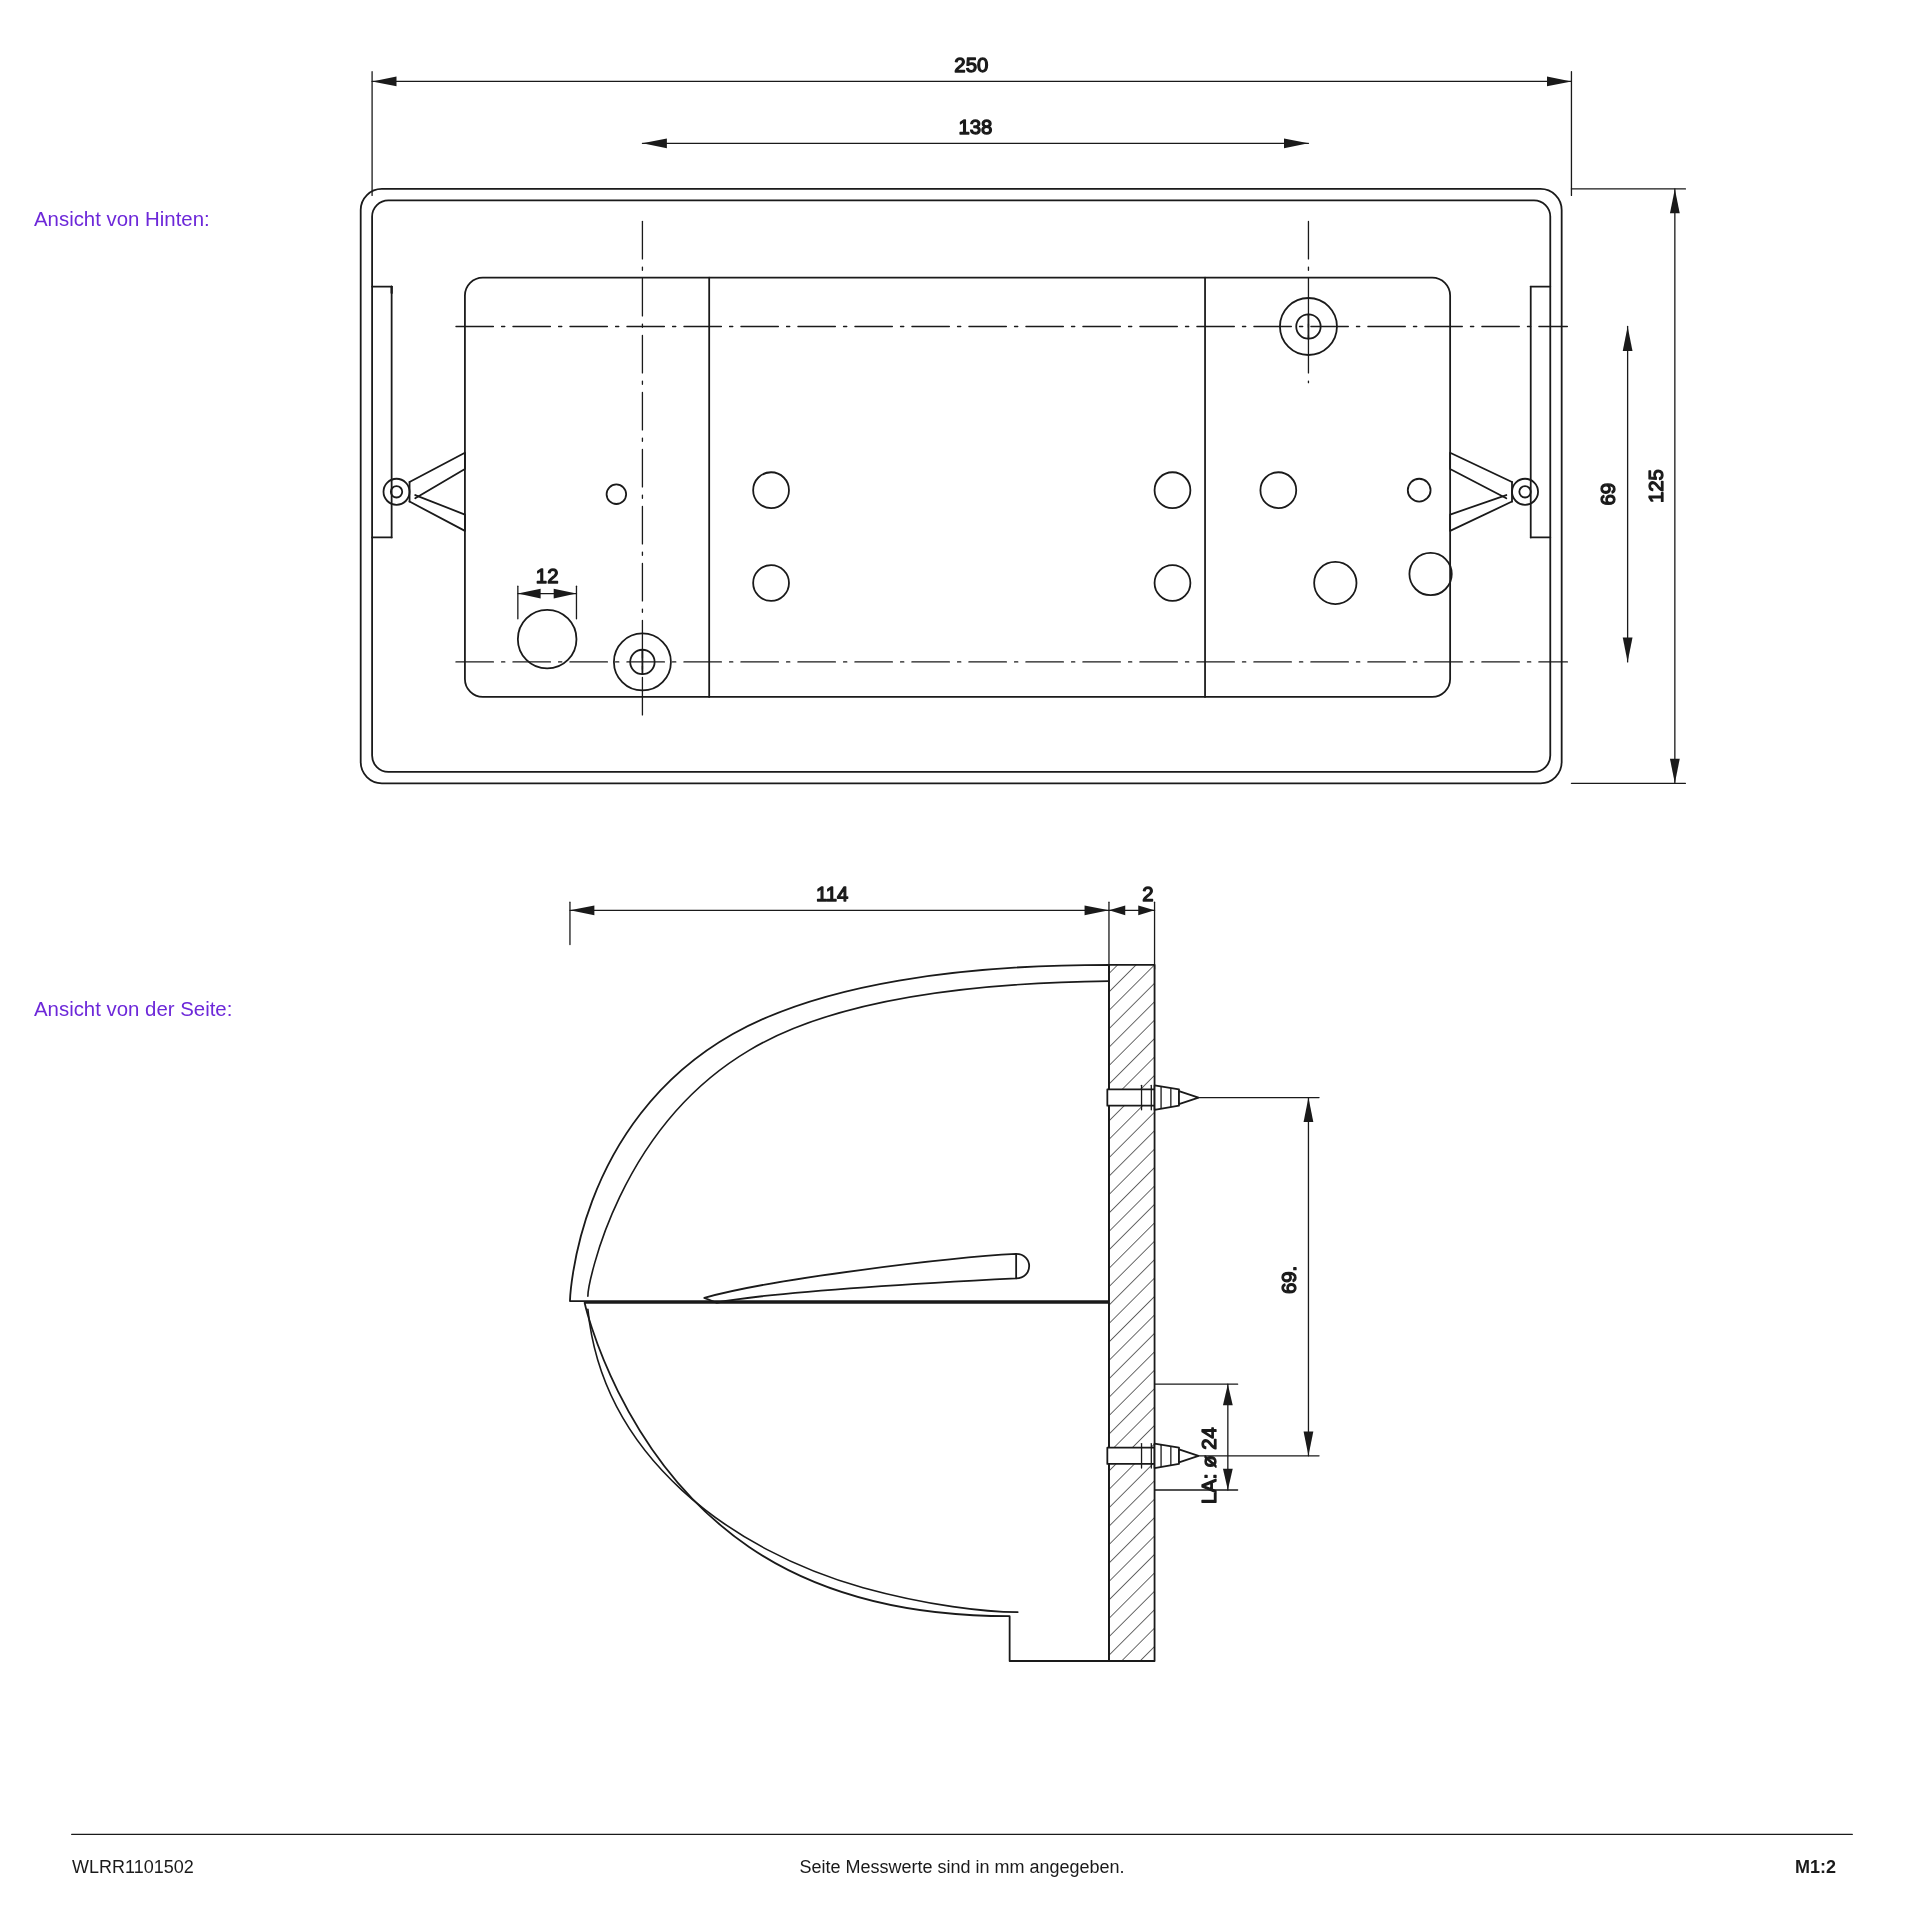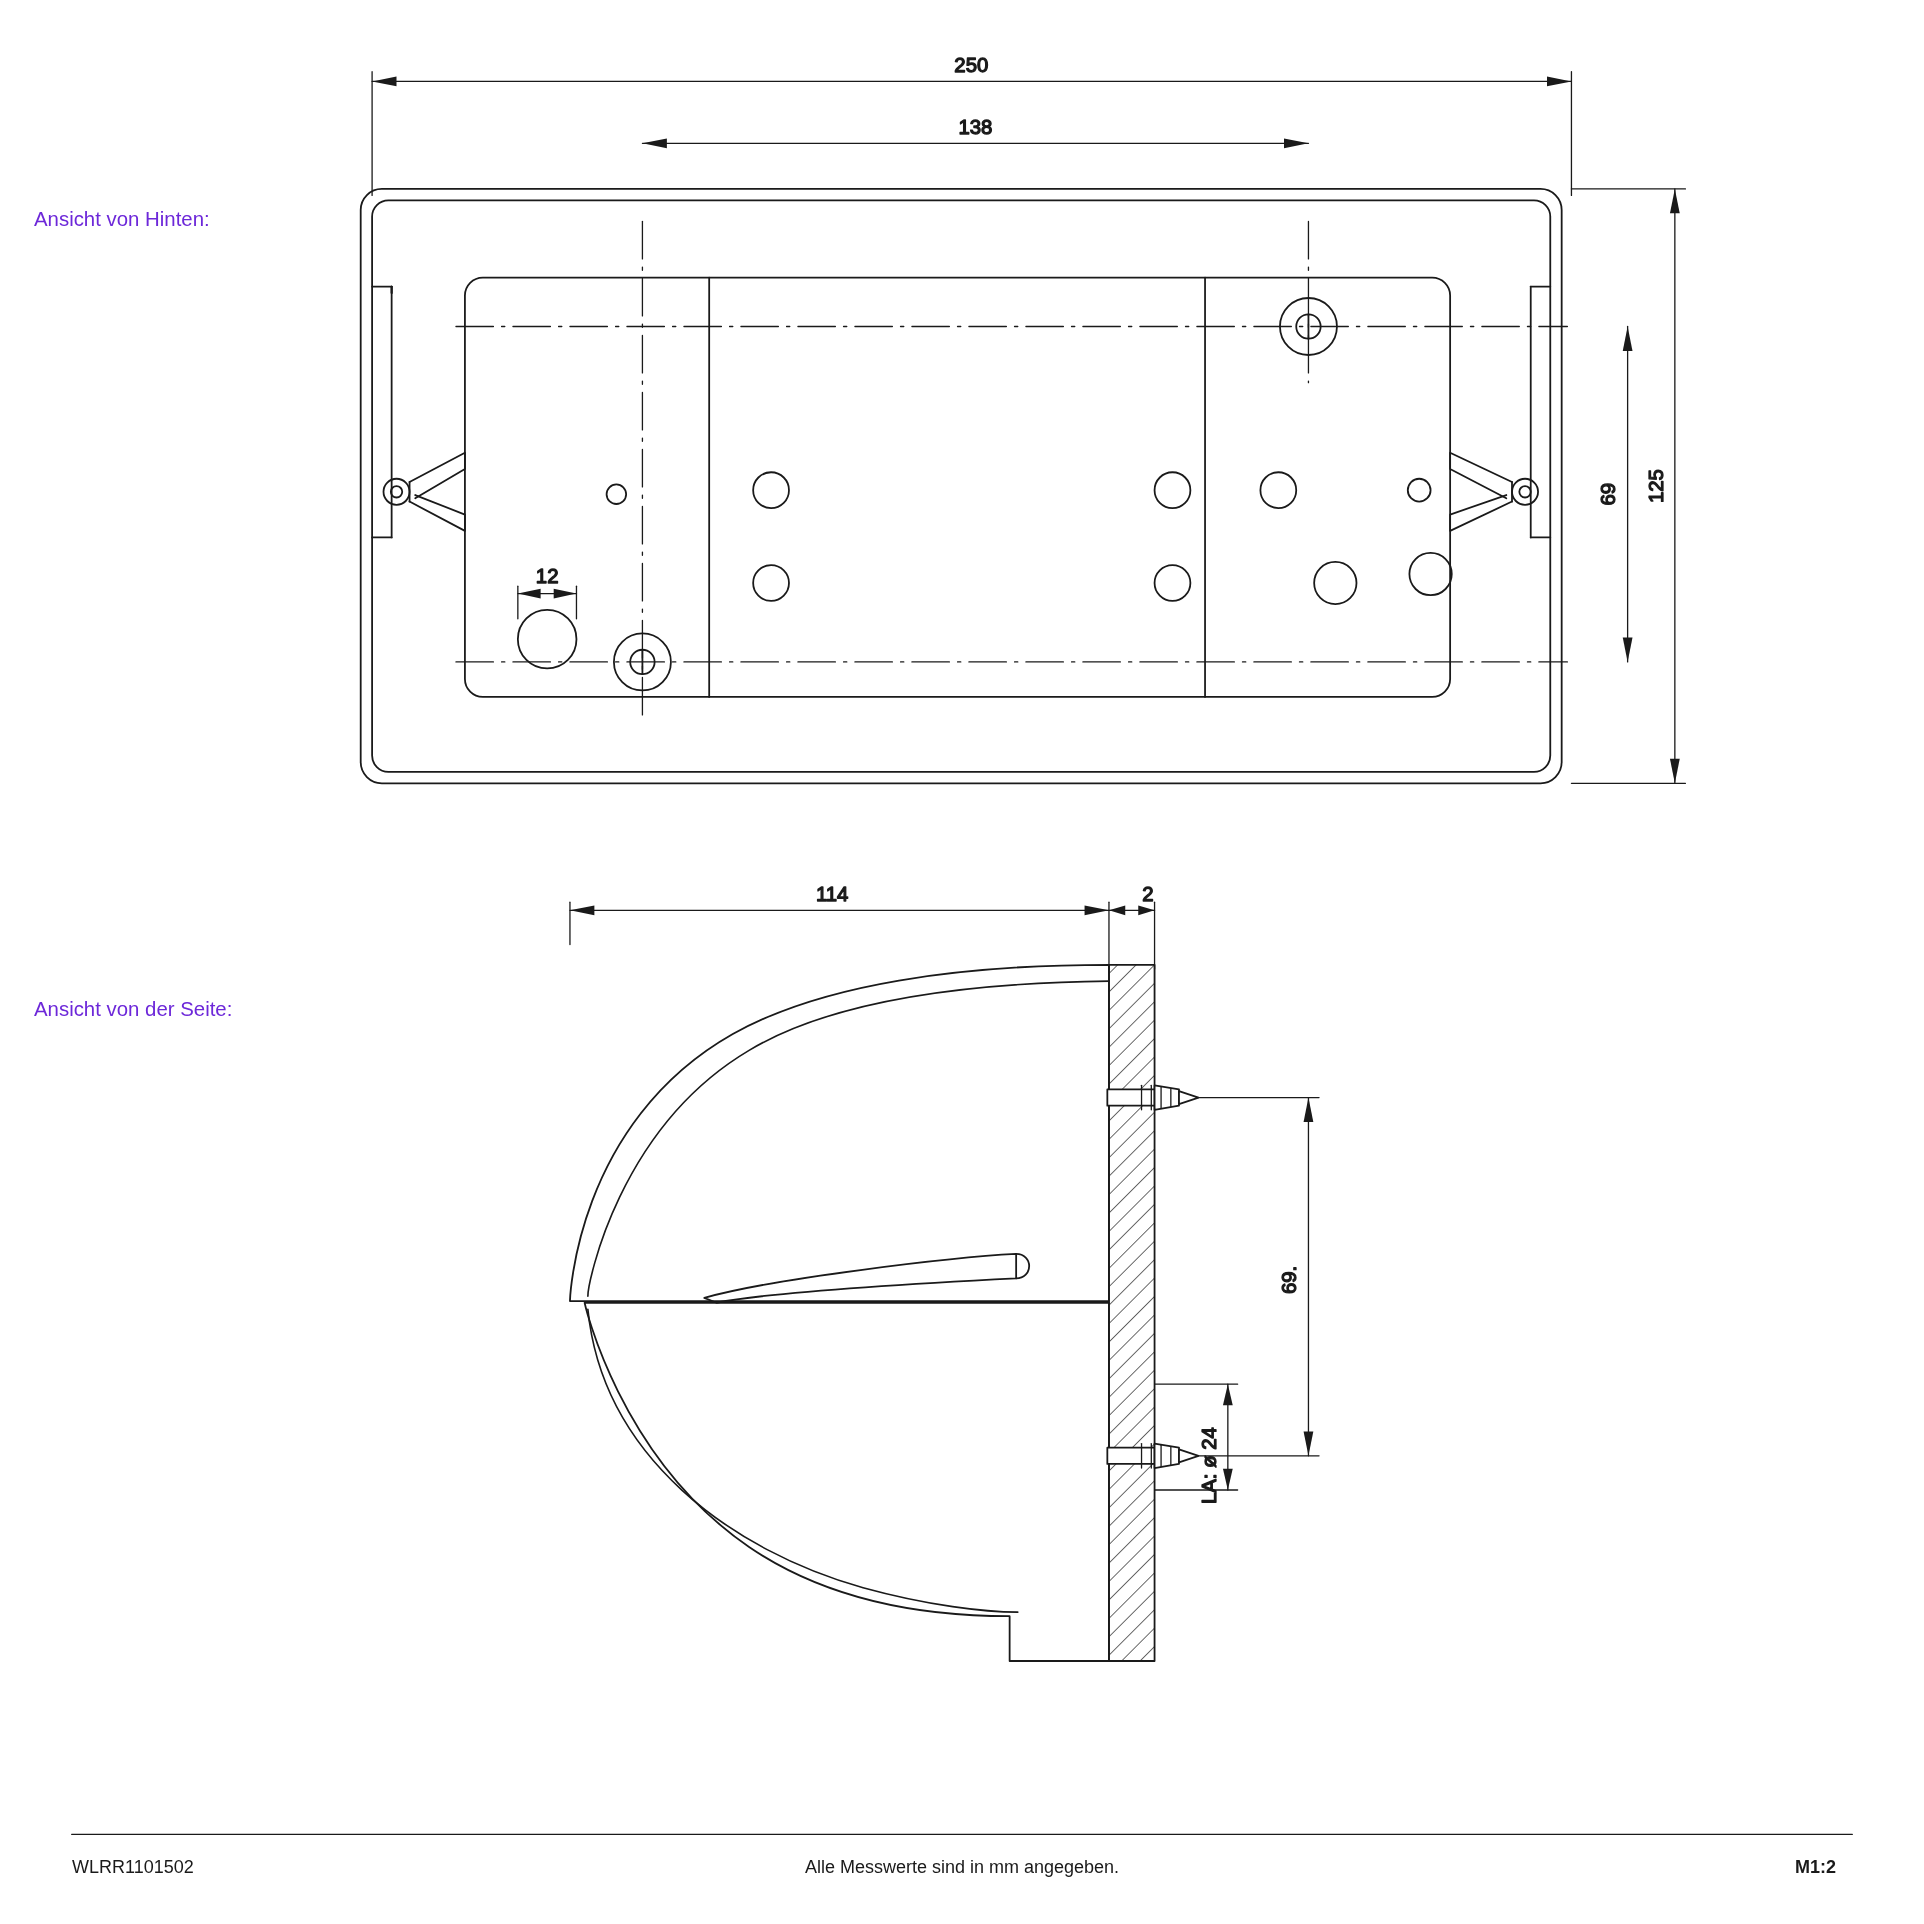--- a/index.html
+++ b/index.html
@@ -251,17 +251,17 @@
         <line x1="1418" y1="1700" x2="1520" y2="1700"></line>
         <line x1="1418" y1="1830" x2="1520" y2="1830"></line>
         <text class="dimtext" x="1494" y="1800" text-anchor="middle" transform="rotate(-90 1494 1800)">LA: ø 24</text>
       </g>
 
       <line x1="88" y1="2253" x2="2275" y2="2253" stroke-width="1.4"></line>
     </g>
   </svg>
 
   <div class="footer-label footer-left">WLRR1101502</div>
-  <div class="footer-label footer-center">Alle Messwerte sind in mm angegeben.</div>
+  <div class="footer-label footer-center">Seite Messwerte sind in mm angegeben.</div>
   <div class="footer-label footer-right">M1:2</div>
 
 </div>
 
 
 </body></html>

